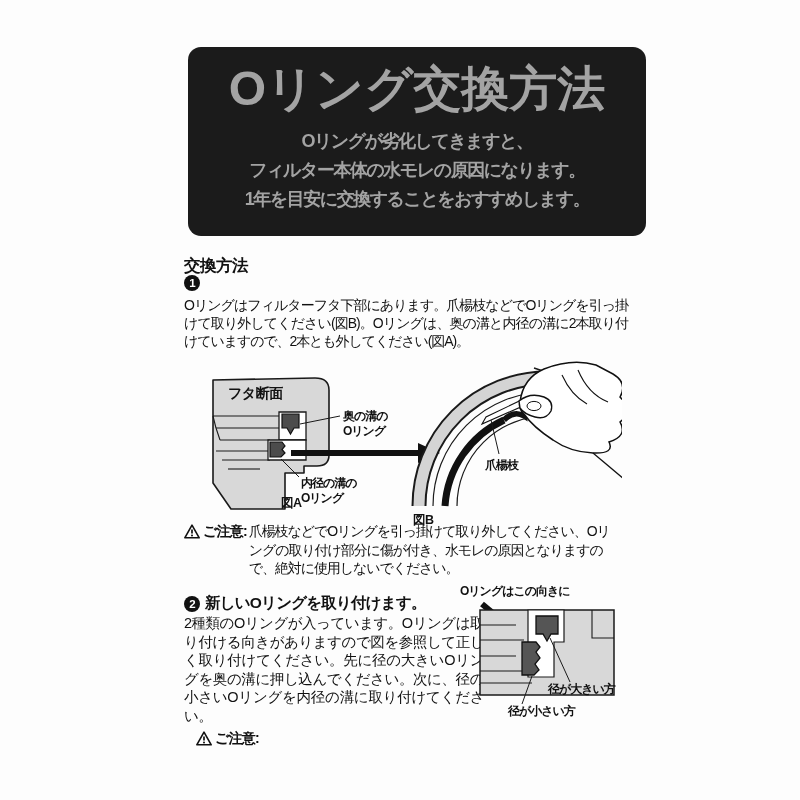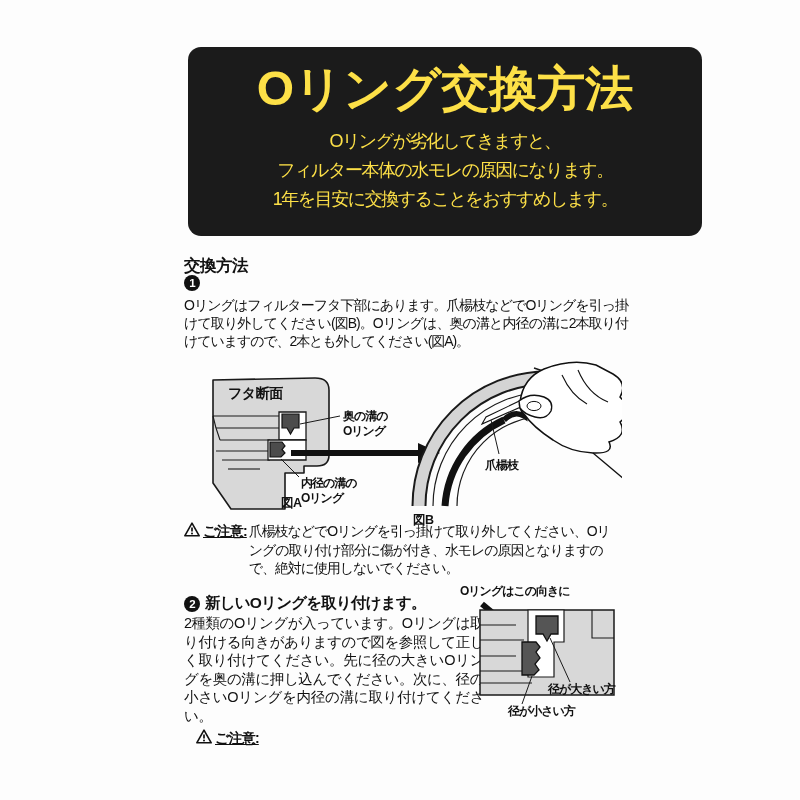--- a/index.html
+++ b/index.html
@@ -6,32 +6,32 @@
   .page{
     position:relative;
     width:800px;height:800px;
     background:#fdfdfd;
     font-family:"Liberation Sans","DejaVu Sans",sans-serif;
     color:#111;
     overflow:hidden;
   }
   
   .header-box{
-    position:absolute;left:188px;top:47px;width:514px;height:189px;
+    position:absolute;left:188px;top:47px;width:458px;height:189px;
     background:#1b1b1b;border-radius:13px;
-    color:#fde047;text-align:center;
+    color:#a3a3a3;text-align:center;
   }
   .header-title{
     margin-top:13px;
     font-size:48px;font-weight:800;letter-spacing:0px;
     line-height:58px;
   }
   .header-sub{
     margin-top:9px;
-    font-size:18px;font-weight:400;letter-spacing:-1.5px;
+    font-size:18px;font-weight:700;letter-spacing:-1.5px;
     line-height:29px;
   }
   
   .sec-heading{
     position:absolute;left:184px;top:255px;
     font-size:16.5px;font-weight:800;letter-spacing:-0.5px;
   }
   .step-title{
     position:absolute;display:flex;align-items:center;gap:5px;
     font-size:15.5px;font-weight:800;letter-spacing:-0.8px;
@@ -52,21 +52,21 @@
   .step2-body{left:184px;top:614px;width:300px;font-size:14.5px;letter-spacing:-0.55px;line-height:18.6px;}
   
   .caution{
     position:absolute;display:flex;align-items:flex-start;
     font-size:14px;letter-spacing:-1.1px;line-height:18.5px;
   }
   .caution1{left:184px;top:522px;width:436px;}
   .caution2{left:196px;top:729px;width:440px;}
   .caution-label{
     white-space:nowrap;font-weight:800;flex:0 0 auto;
-    display:flex;align-items:flex-start;gap:3px;letter-spacing:-0.8px;text-decoration:underline;
+    display:flex;align-items:center;gap:3px;letter-spacing:-0.8px;
   }
   .caution-text{flex:1 1 auto;margin-left:2px;}
   .warn-svg{width:16px;height:15px;flex:0 0 auto;}
   
   .fig-main{position:absolute;left:182px;top:356px;}
   .fig-orient{position:absolute;left:452px;top:580px;}
   svg text{
     font-family:"Liberation Sans","DejaVu Sans",sans-serif;
     fill:#111;
   }

